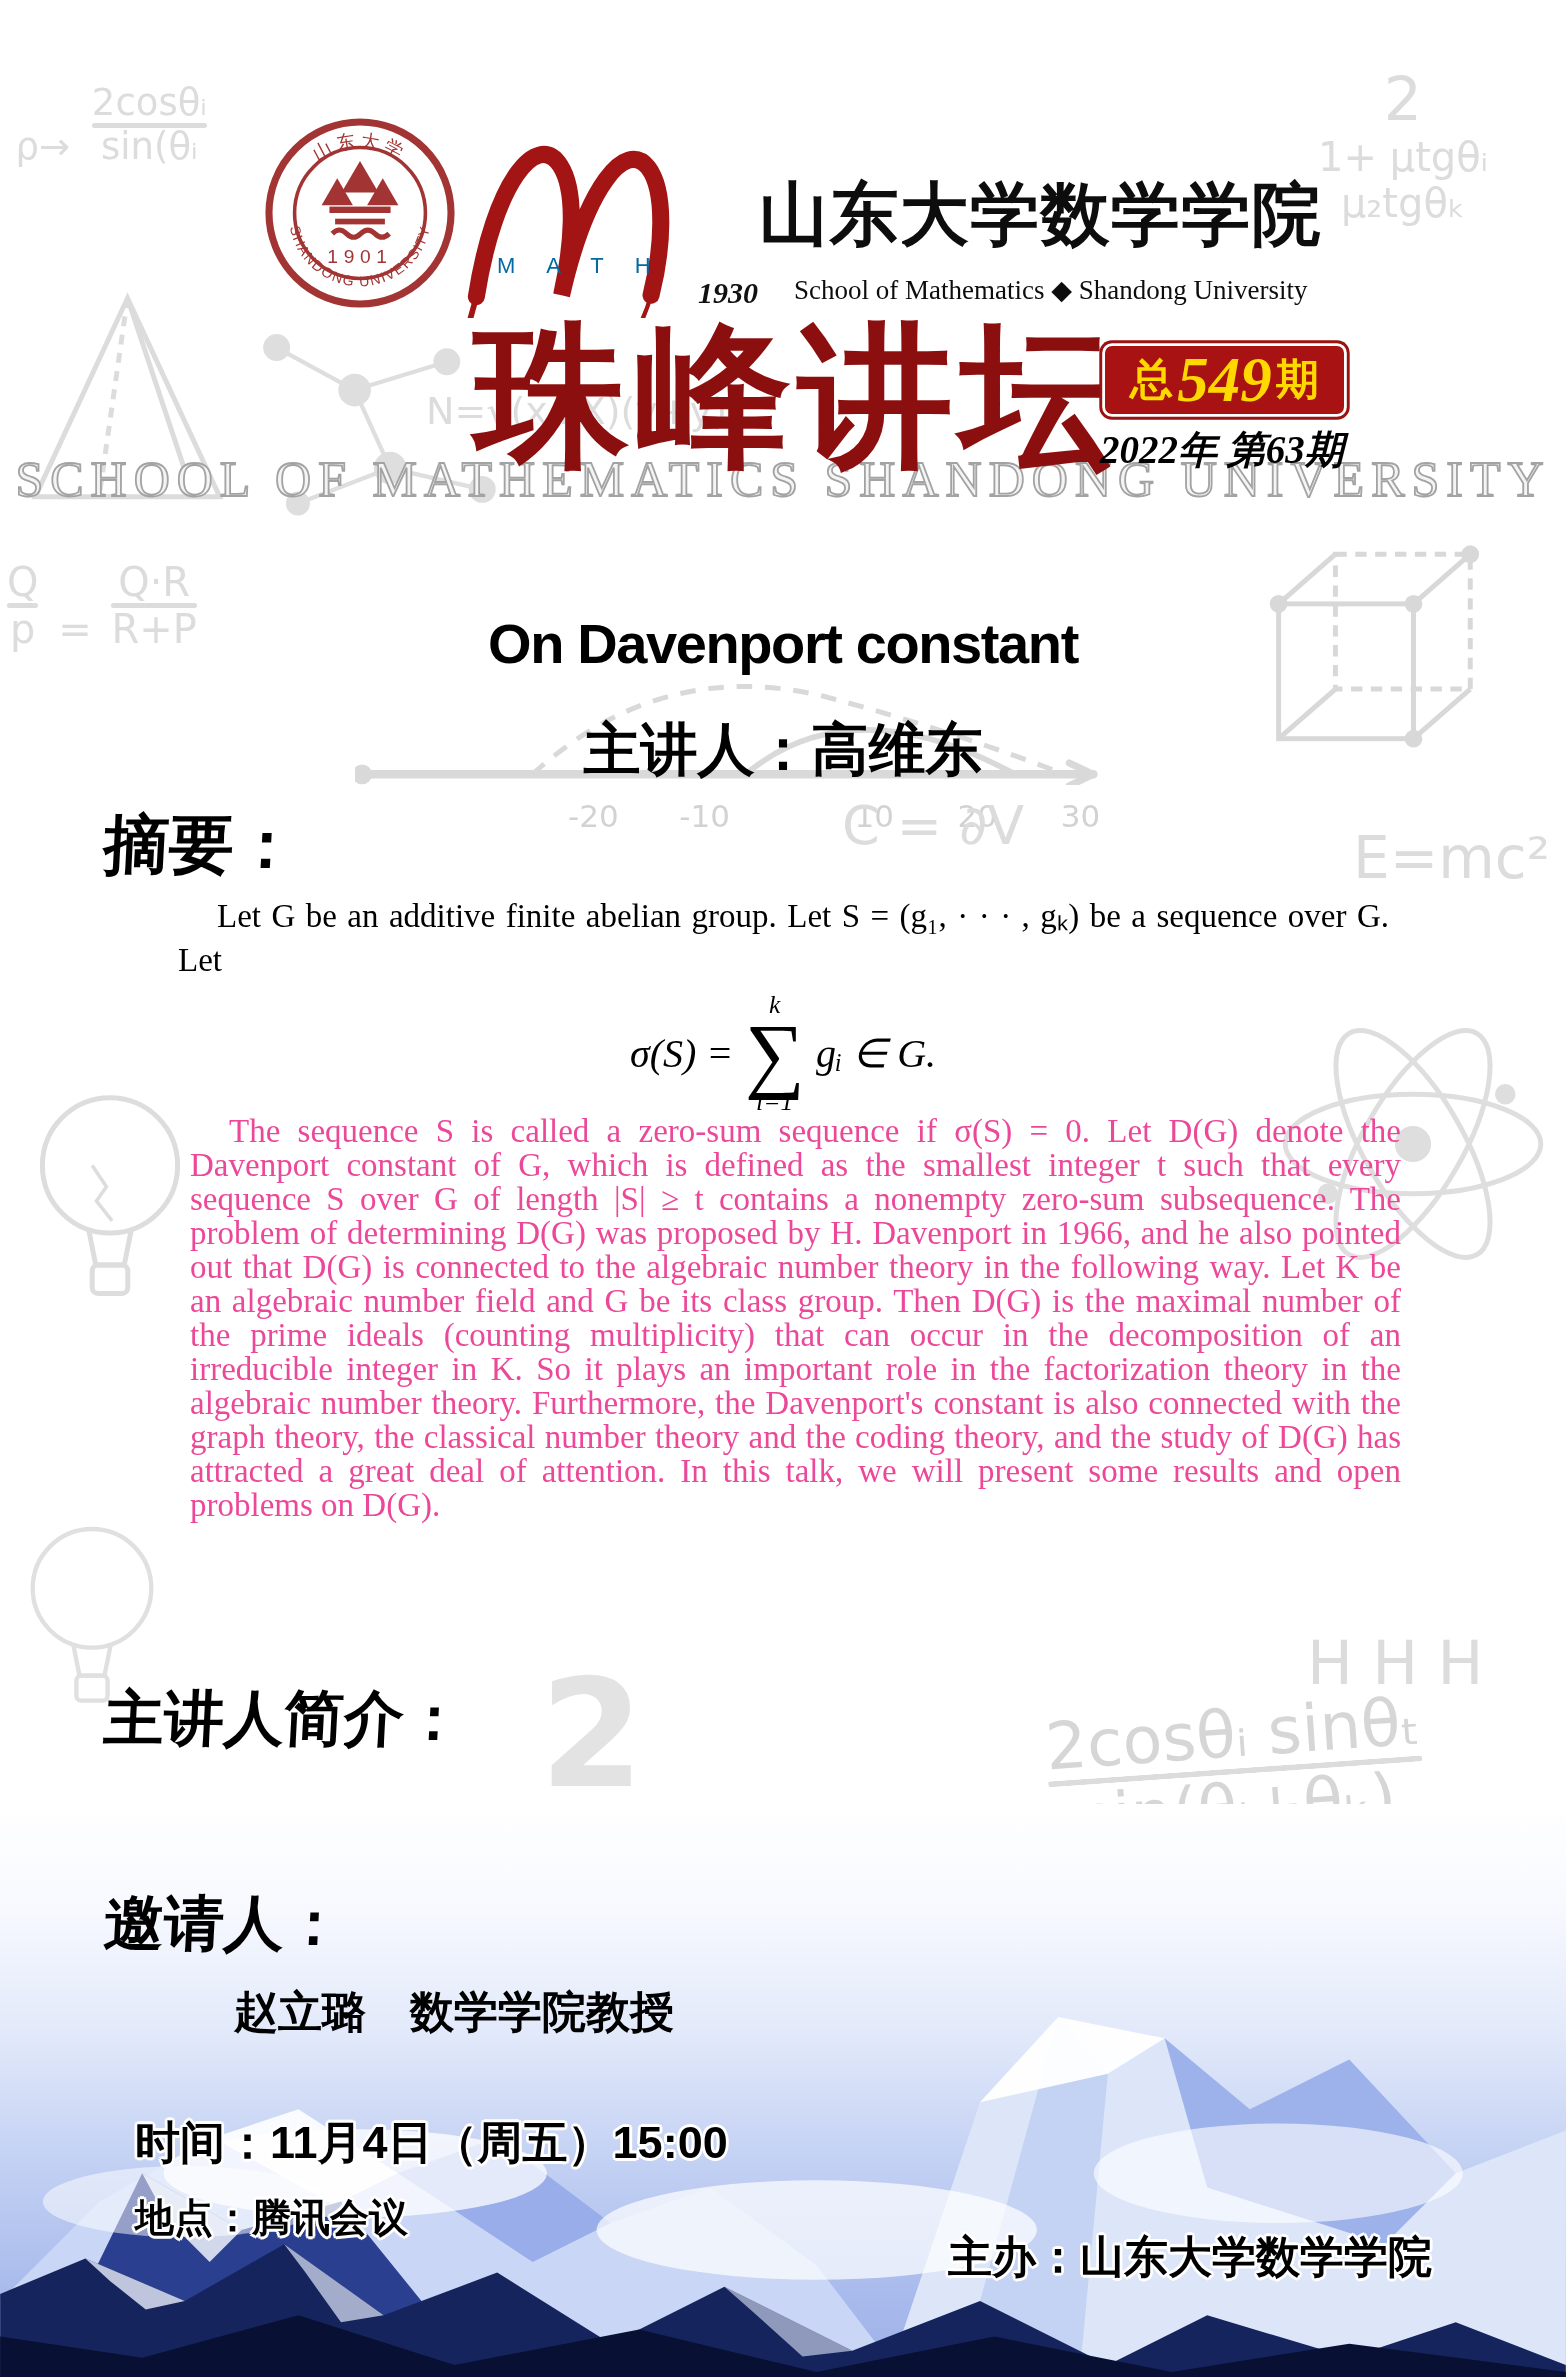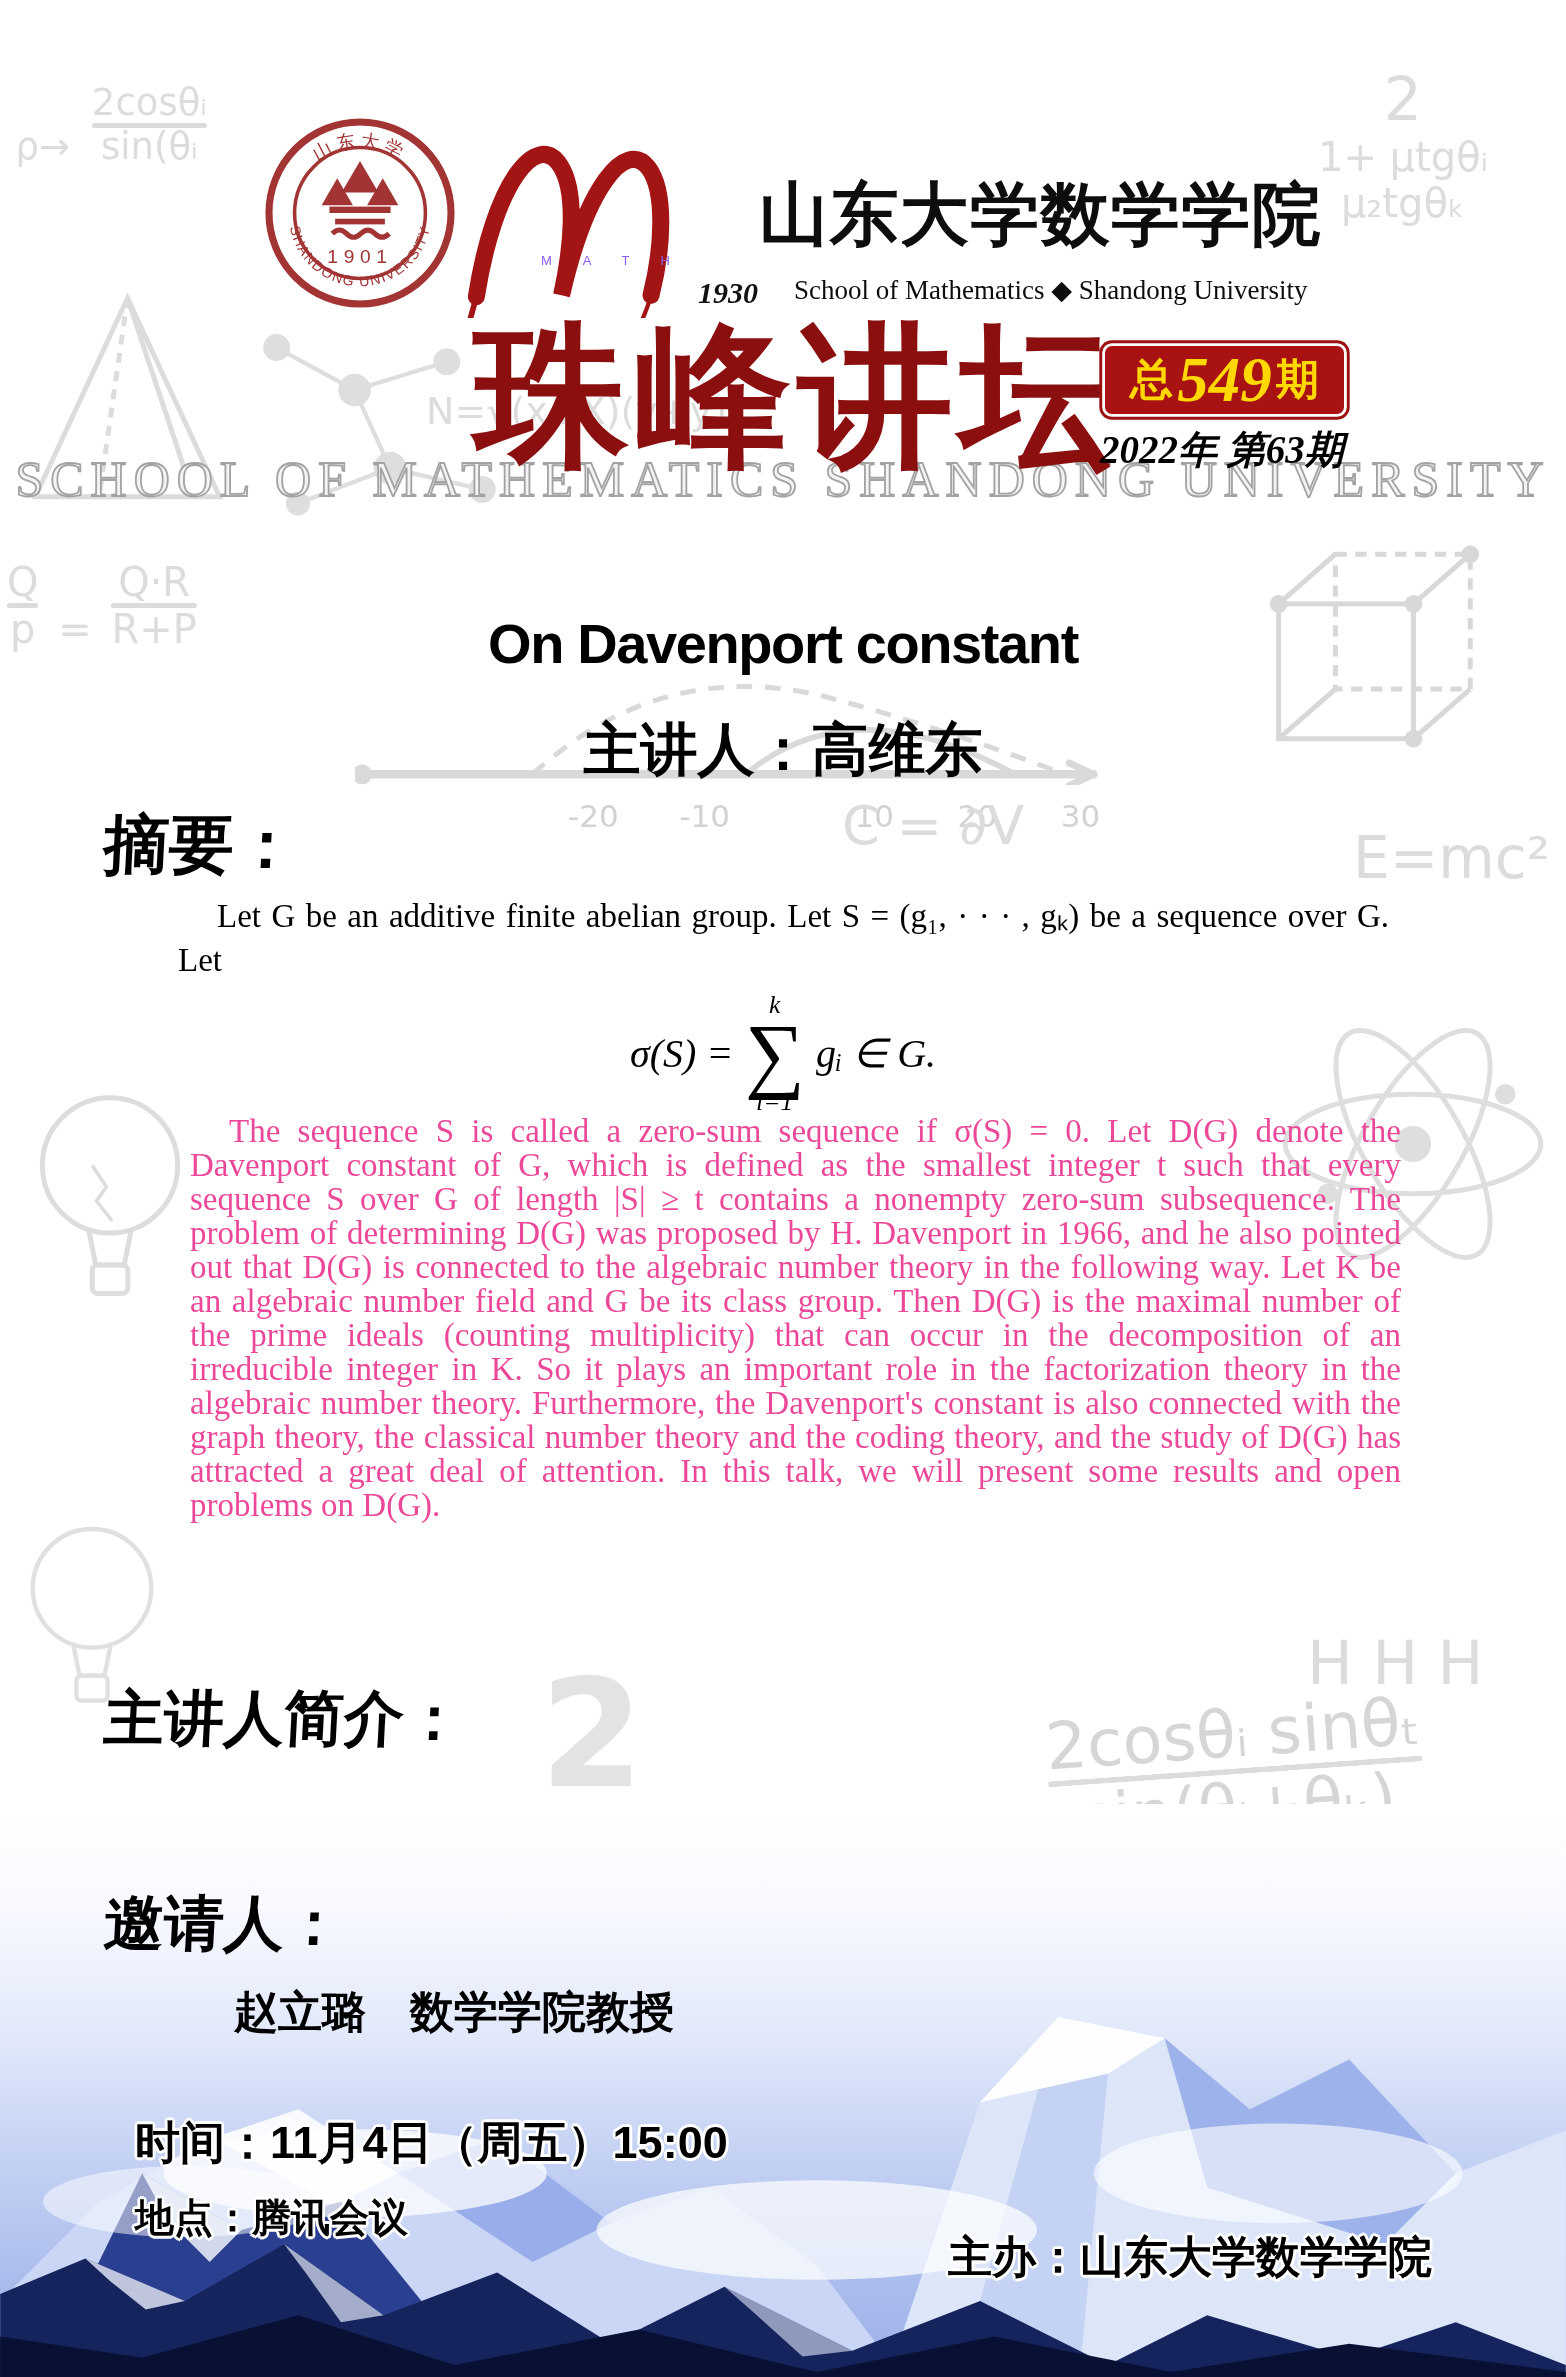--- a/index.html
+++ b/index.html
@@ -7,21 +7,21 @@
         font-family:"Liberation Sans",sans-serif;color:#000;}
   
   .doodle{position:absolute;color:#dcdcdc;z-index:1;font-family:"DejaVu Sans",sans-serif;}
   .doodle svg{display:block;}
   .frac{display:inline-block;text-align:center;line-height:1.05;}
   .frac .bar{border-top:5px solid #dcdcdc;border-radius:2.8px;}
   .axis-ticks span{display:inline-block;color:#d2d2d2;font-size:31px;}
   
   .seal{position:absolute;left:264px;top:117px;z-index:2;}
   .mlogo{position:absolute;left:455px;top:105px;z-index:2;}
-  .math-letters{position:absolute;left:541px;top:253px;z-index:3;font-size:13px;letter-spacing:31px;color:#8b5cf6;}
+  .math-letters{position:absolute;left:497px;top:253px;z-index:3;font-size:22px;letter-spacing:31px;color:#0369a1;}
   .logo-1930{position:absolute;left:698px;top:276px;z-index:3;font-family:"Liberation Serif",serif;
              font-style:italic;font-weight:bold;font-size:30px;color:#111;}
   .school-cn{position:absolute;left:759px;top:169px;z-index:3;font-family:"Liberation Serif",serif;
              font-weight:bold;font-size:69px;letter-spacing:1.4px;color:#0d0d0d;white-space:nowrap;}
   .school-en{position:absolute;left:766px;top:274px;z-index:3;font-family:"Liberation Serif",serif;
              font-weight:normal;font-size:27px;color:#0d0d0d;white-space:nowrap;margin-left:28px;}
   
   .forum-title{position:absolute;left:474px;top:321px;z-index:3;font-family:"Liberation Serif",serif;
                font-weight:bold;font-size:155px;line-height:1;color:#8c0f0f;letter-spacing:7px;white-space:nowrap;}
   .badge{position:absolute;left:1105px;top:346px;width:239px;height:68px;z-index:3;background:#a81212;

